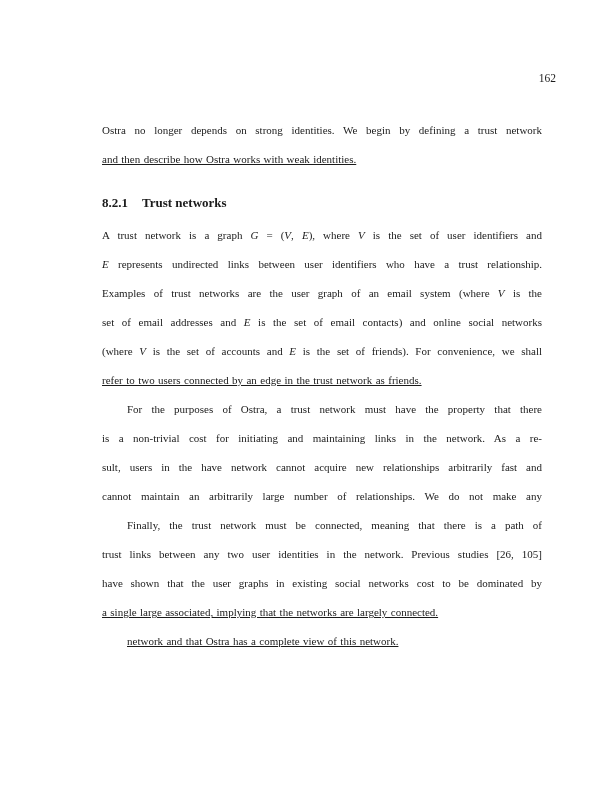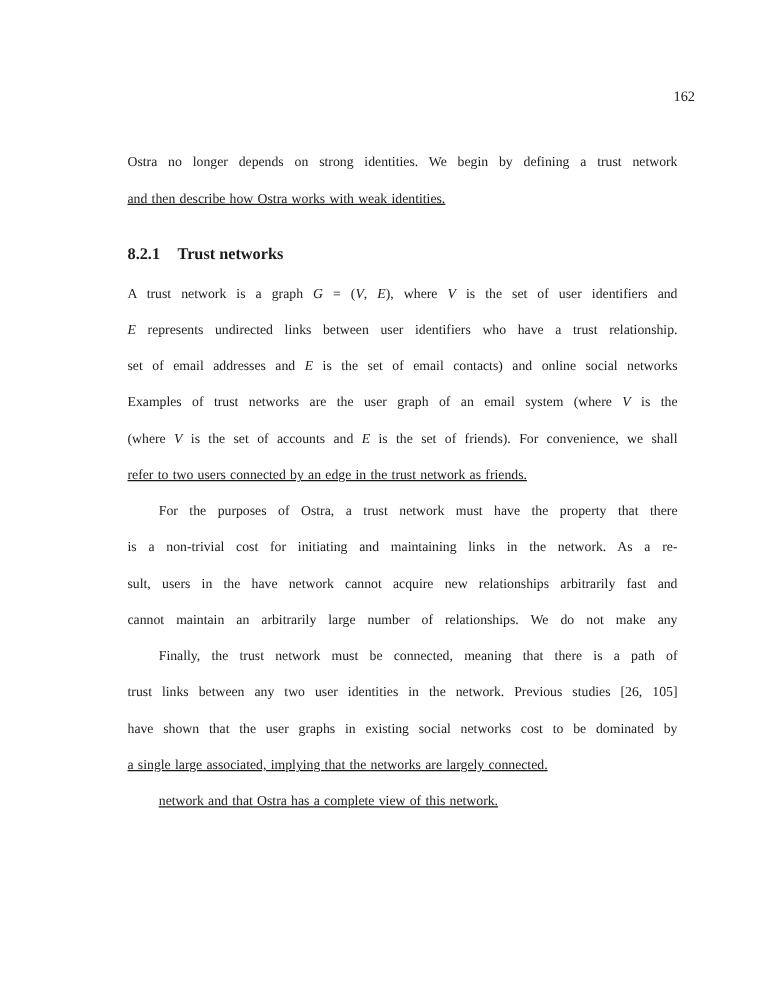--- a/index.html
+++ b/index.html
@@ -83,22 +83,22 @@
       </div>
 
     <div class="heading">
       <span class="sec-num">8.2.1</span><span>Trust networks</span>
     </div>
 
     <div id="body-paragraphs">
         <div class="para">
           <div class="line">A trust network is a graph <i>G</i> = (<i>V</i>, <i>E</i>), where <i>V</i> is the set of user identifiers and</div>
           <div class="line"><i>E</i> represents undirected links between user identifiers who have a trust relationship.</div>
+          <div class="line">Examples of trust networks are the user graph of an email system (where <i>V</i> is the</div>
           <div class="line">set of email addresses and <i>E</i> is the set of email contacts) and online social networks</div>
-          <div class="line">Examples of trust networks are the user graph of an email system (where <i>V</i> is the</div>
           <div class="line">(where <i>V</i> is the set of accounts and <i>E</i> is the set of friends). For convenience, we shall</div>
           <div class="line last">refer to two users connected by an edge in the trust network as friends.</div>
         </div>
         <div class="para indent">
           <div class="line">For the purposes of Ostra, a trust network must have the property that there</div>
           <div class="line">is a non-trivial cost for initiating and maintaining links in the network.  As a re-</div>
           <div class="line">sult, users in the have network cannot acquire new relationships arbitrarily fast and</div>
           <div class="line">cannot maintain an arbitrarily large number of relationships. We do not make any</div>
         </div>
         <div class="para indent">

